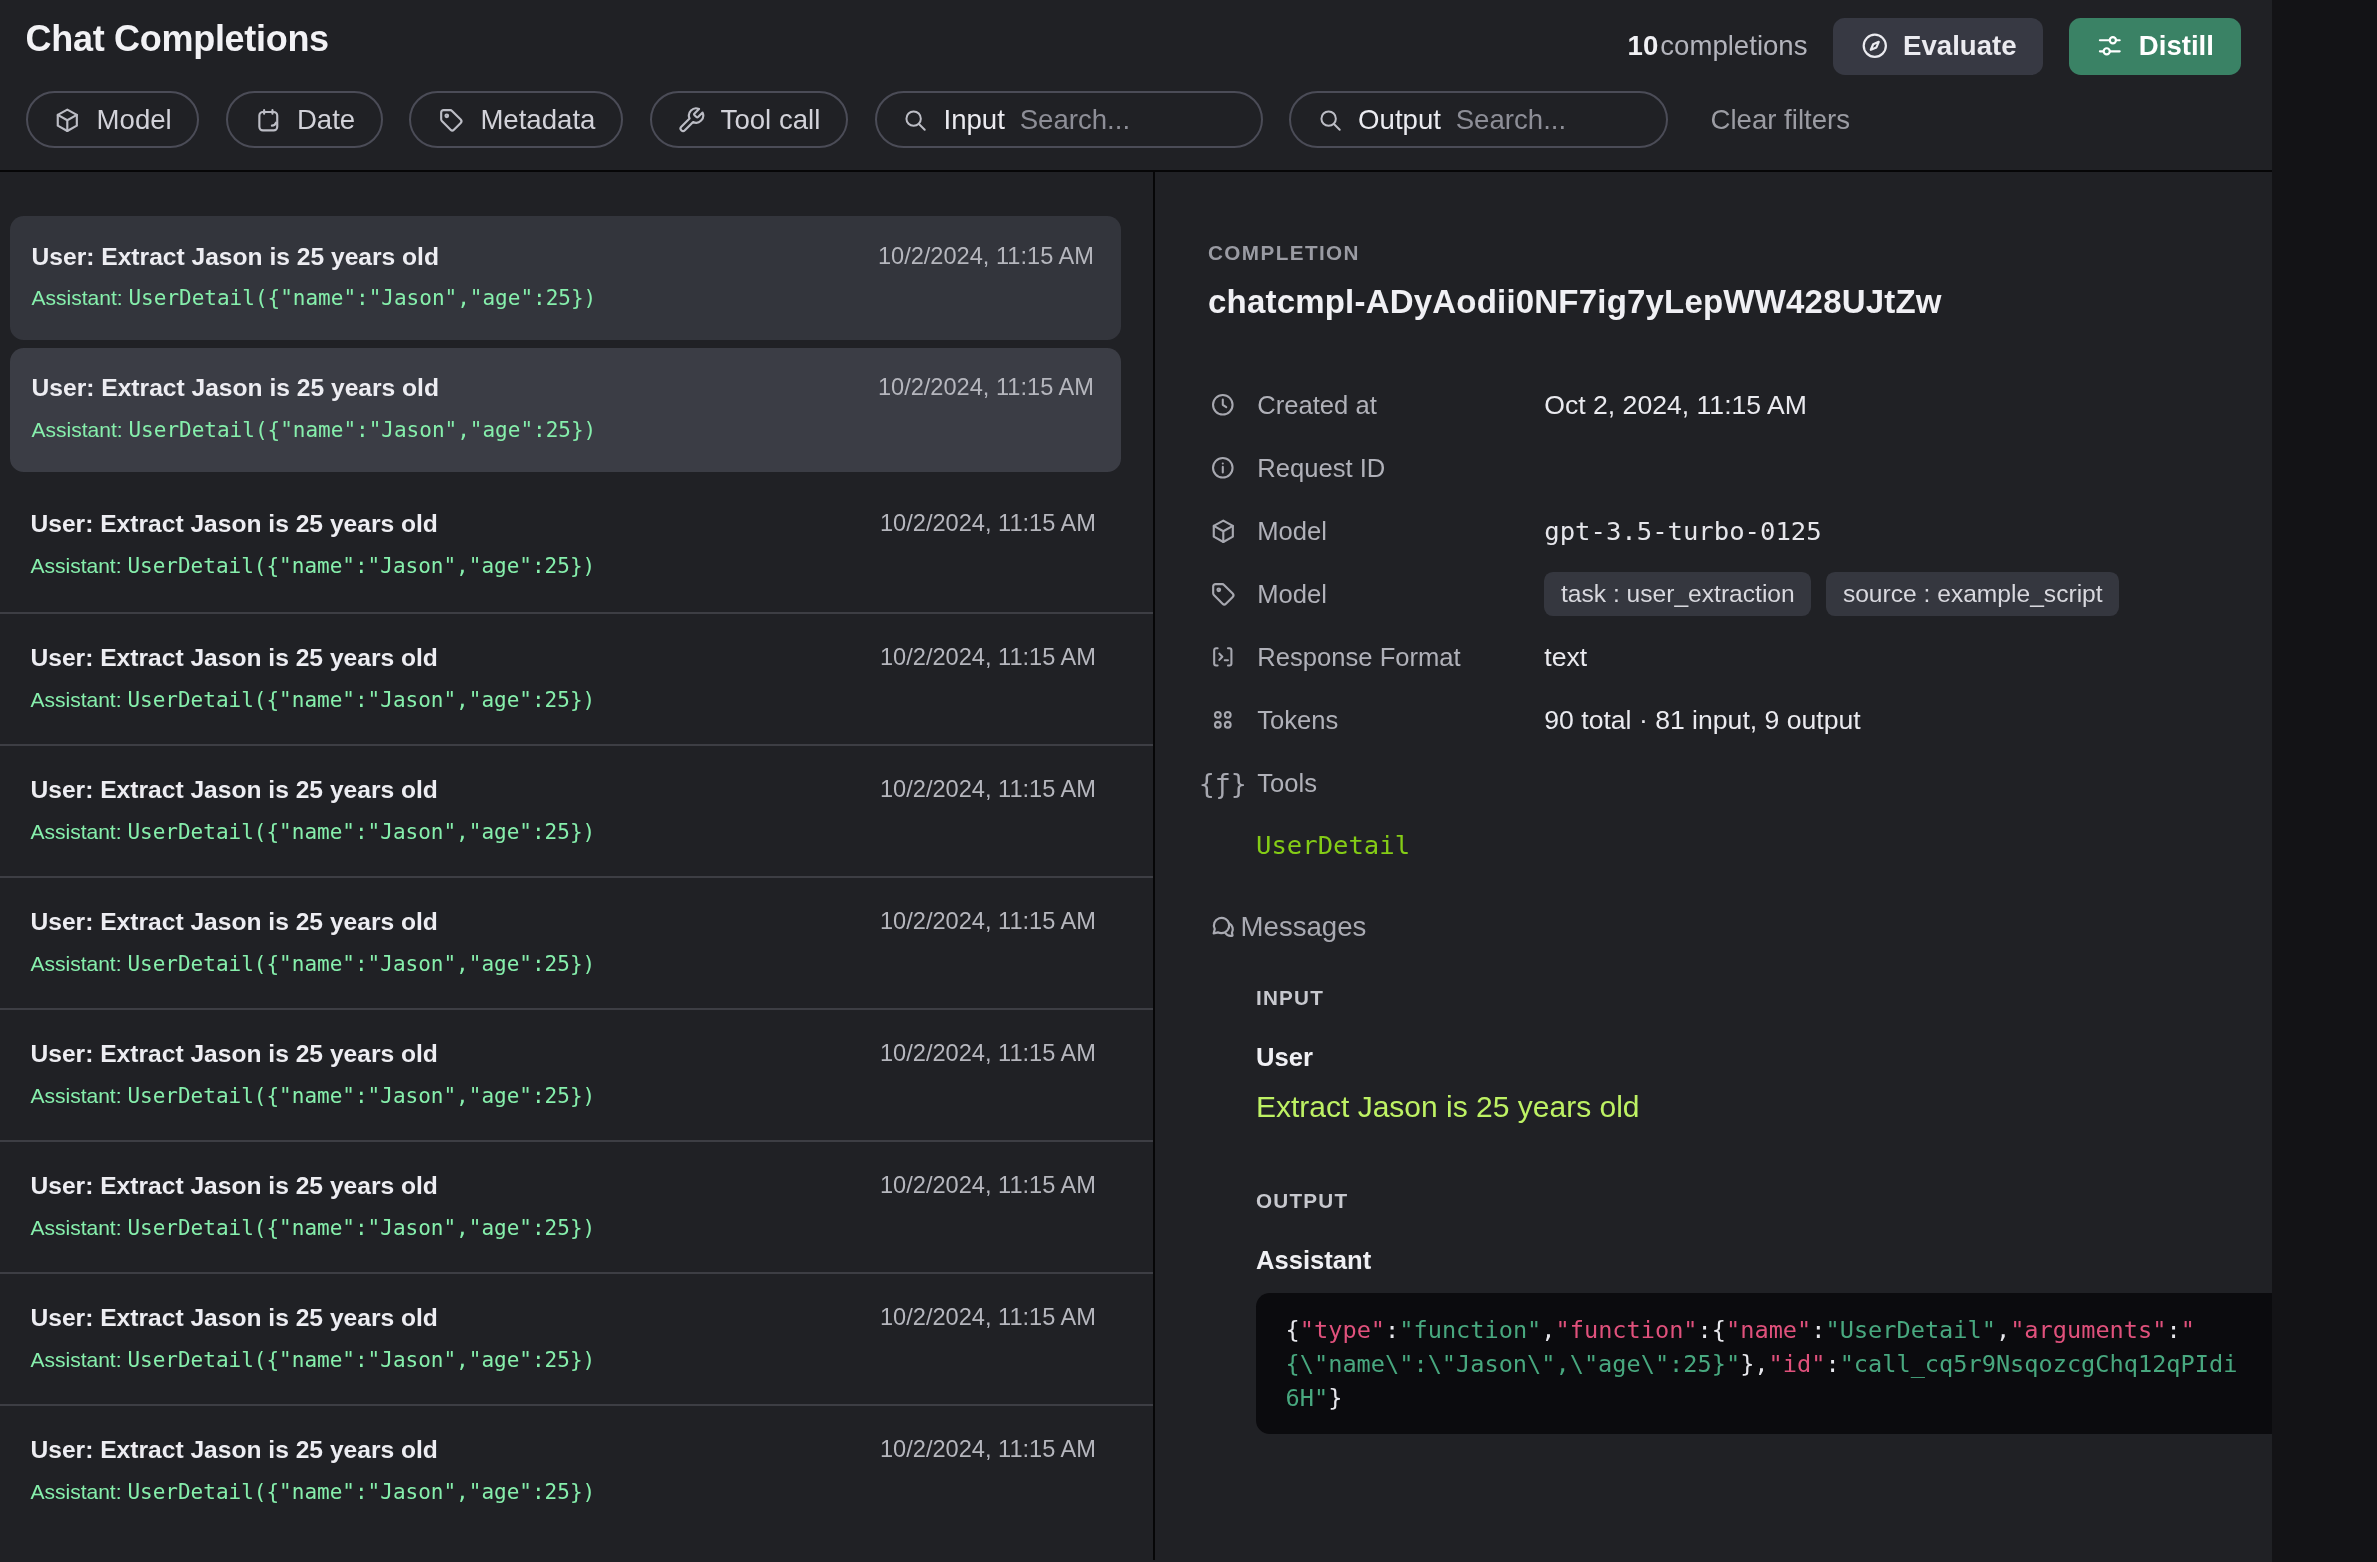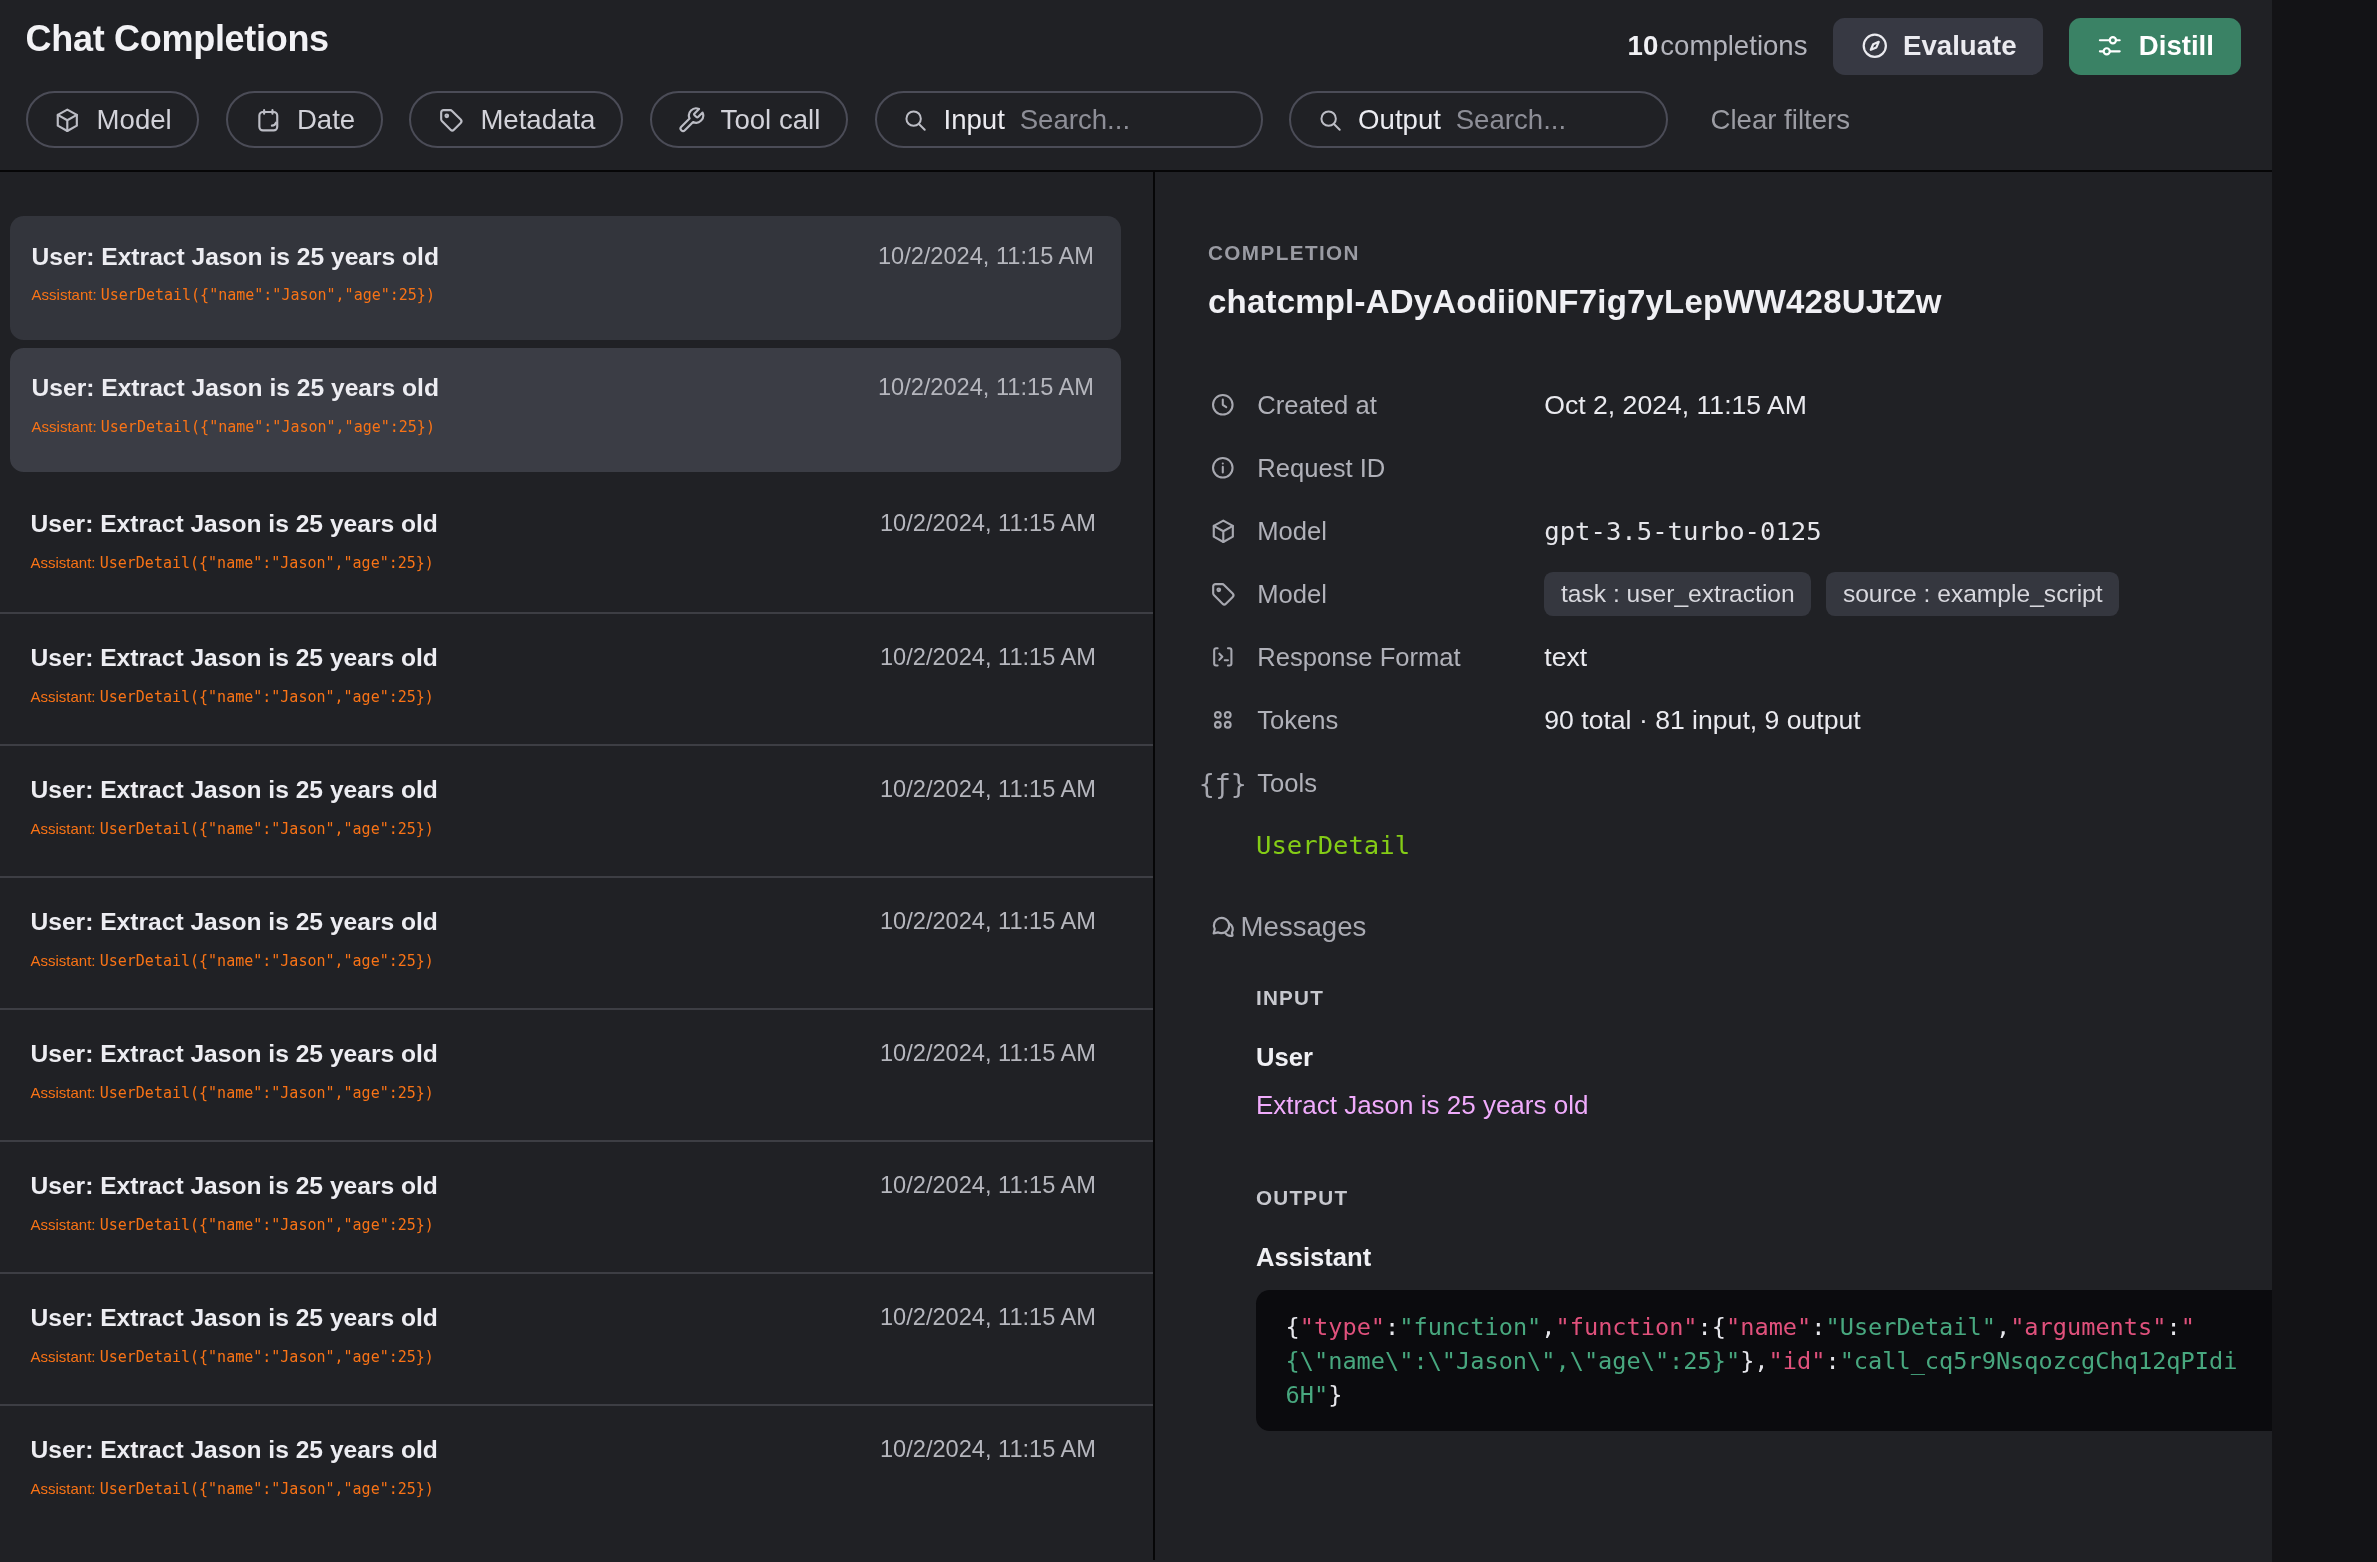--- a/index.html
+++ b/index.html
@@ -28,21 +28,21 @@
         border:2px solid #4b4c57;border-radius:29.6px;font-size:27.6px;color:#d2d2d9;cursor:pointer;background:transparent;}
   .pill .icon{color:#bcbdc5;}
   .search-pill .lbl{color:#ebebf0;}
   .search-pill .ph{color:#8d8e97;}
   .clear-filters{font-size:27.6px;color:#9b9ca3;margin-left:15.8px;cursor:pointer;white-space:nowrap;}
   
   .main{display:flex;height:1388px;}
   .list-panel{width:1155px;box-sizing:border-box;border-right:2px solid #060607;padding-top:44px;flex:none;}
   .row{position:relative;box-sizing:border-box;height:132px;padding:30.5px 57px 0 30.5px;cursor:pointer;}
   .row .title{font-size:24.6px;font-weight:700;color:#ededf2;margin:0 0 15.8px 0;}
-  .row .sub{font-size:15px;color:#f97316;}
+  .row .sub{font-size:21px;color:#86efac;}
   .row .sub .mono{font-family:"DejaVu Sans Mono",monospace;}
   .row .ts{position:absolute;top:30.5px;right:57px;font-size:23.6px;color:#b5b6bd;font-weight:400;}
   .row.card{height:124px;margin:0 32.5px 7.9px 9.9px;border-radius:13.8px;padding:26.6px 26.6px 0 21.7px;}
   .row.card .ts{top:26.6px;right:26.6px;}
   .row.card1{background:#33353c;}
   .row.card2{background:#3b3d45;}
   .row.plain + .row.plain{border-top:2px solid #3d3e44;}
   
   .detail-panel{flex:1;box-sizing:border-box;padding:69px 39px 0 53px;overflow:hidden;}
   .section-label{font-size:20.7px;font-weight:700;letter-spacing:1.4px;color:#9a9ba3;}
@@ -56,21 +56,21 @@
   .chips{display:flex;gap:14.8px;}
   .chip{background:#35373f;border-radius:8.9px;padding:7.9px 16.7px;font-size:24.6px;color:#d8d8de;white-space:nowrap;}
   .tools-list{margin:15.8px 0 0 341px0;}
   .tools-list{margin:15.8px 0 0 48px;font-family:"DejaVu Sans Mono",monospace;font-size:25.6px;color:#84cc16;}
   .messages-header{display:flex;align-items:center;gap:3px;margin-top:51px;font-size:27.6px;color:#a9aab2;}
   .messages-header .icon{color:#a9aab2;}
   .msg-block{margin-left:48px;}
   .msg-heading{margin-top:43px;font-size:20.7px;font-weight:700;letter-spacing:1.2px;color:#c7c8ce;}
   .msg-heading.out{margin-top:65px;}
   .msg-role{margin-top:33px;font-size:25.6px;font-weight:700;color:#f0f0f4;}
-  .msg-content{margin-top:17.7px;font-size:26px;color:#f0abfc;}
+  .msg-content{margin-top:17.7px;font-size:30px;color:#bef264;}
   .code-block{margin:17.7px 0 0 0;background:#0b0b0e;border-radius:13.8px;width:1064px;box-sizing:border-box;
       padding:19.7px 29.6px;font-family:"DejaVu Sans Mono",monospace;font-size:23.6px;line-height:34px;
       white-space:pre-wrap;word-break:break-all;color:#e7e7ec;}
   .tok-key{color:#e0517c;}
   .tok-str{color:#48a87f;}
   .tok-pun{color:#e7e7ec;}
   .braces-glyph{font-family:"DejaVu Sans Mono",monospace;font-size:26.6px;color:#a7a8b0;}
 </style>
 </head>
 <body>

